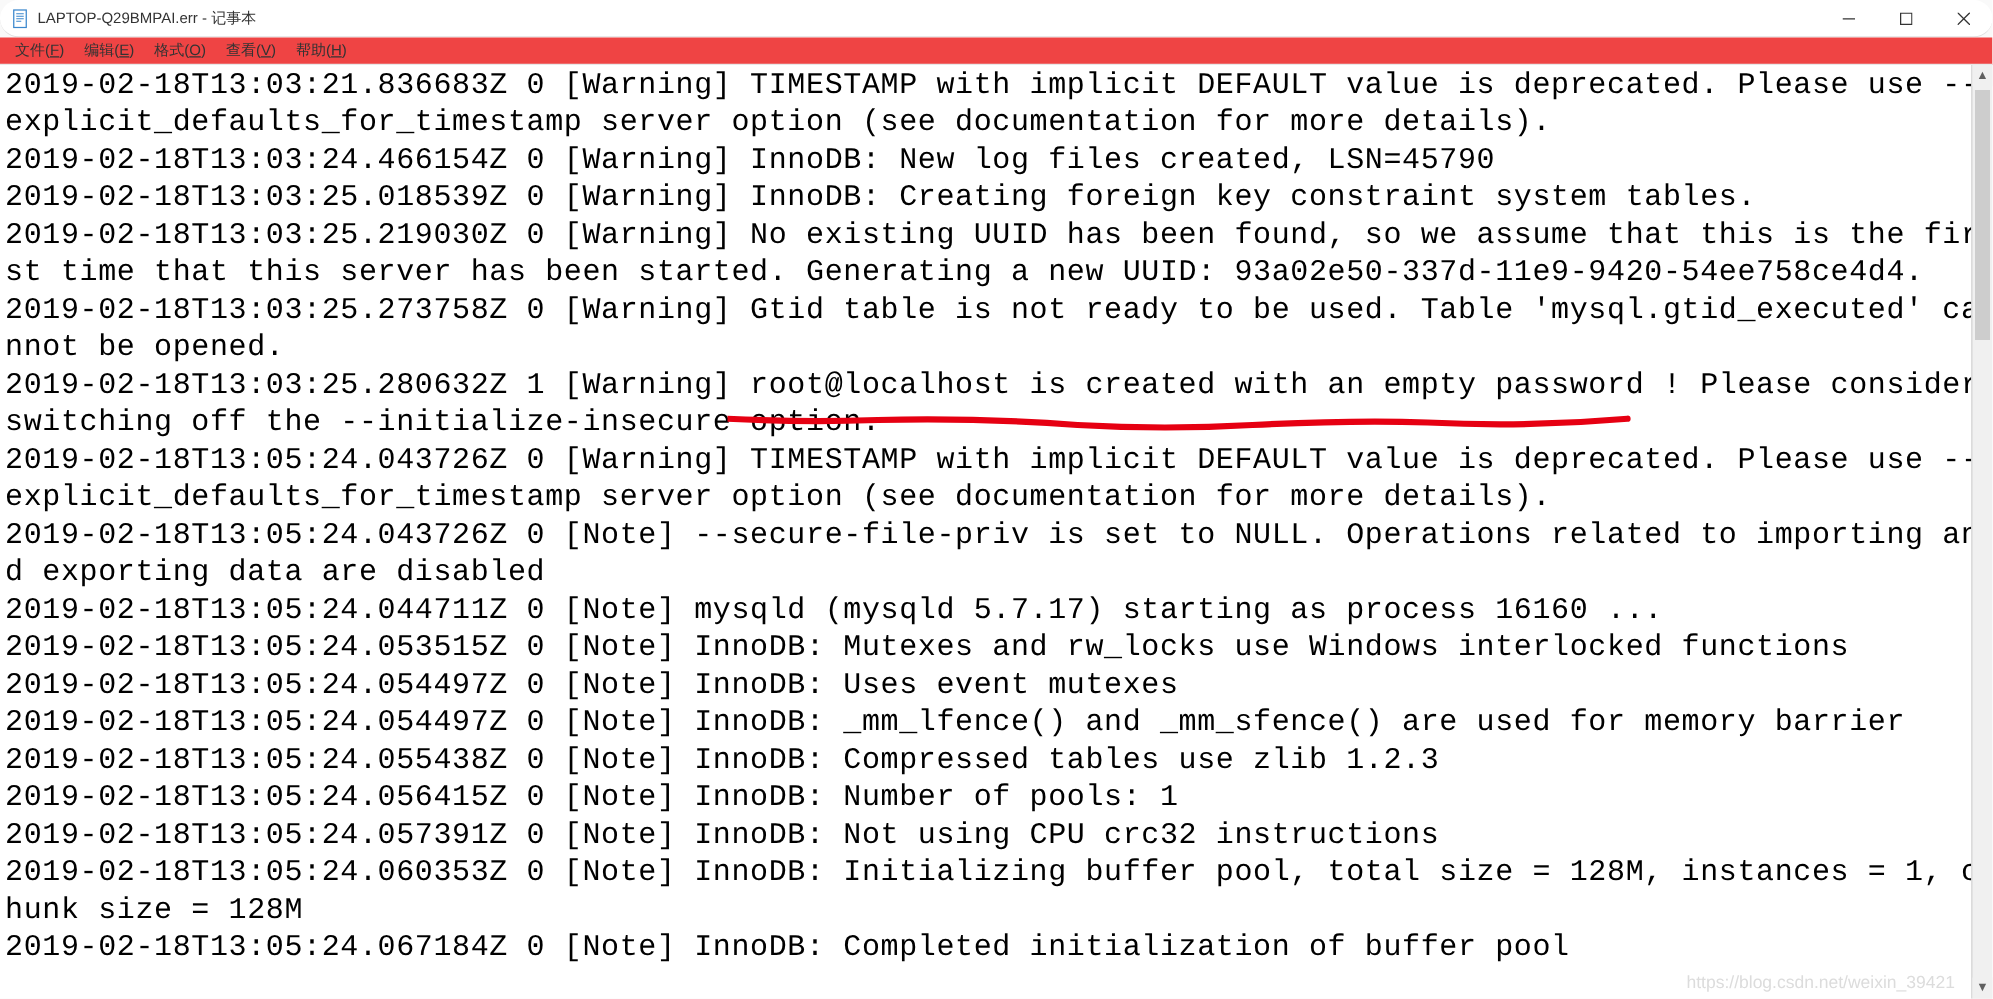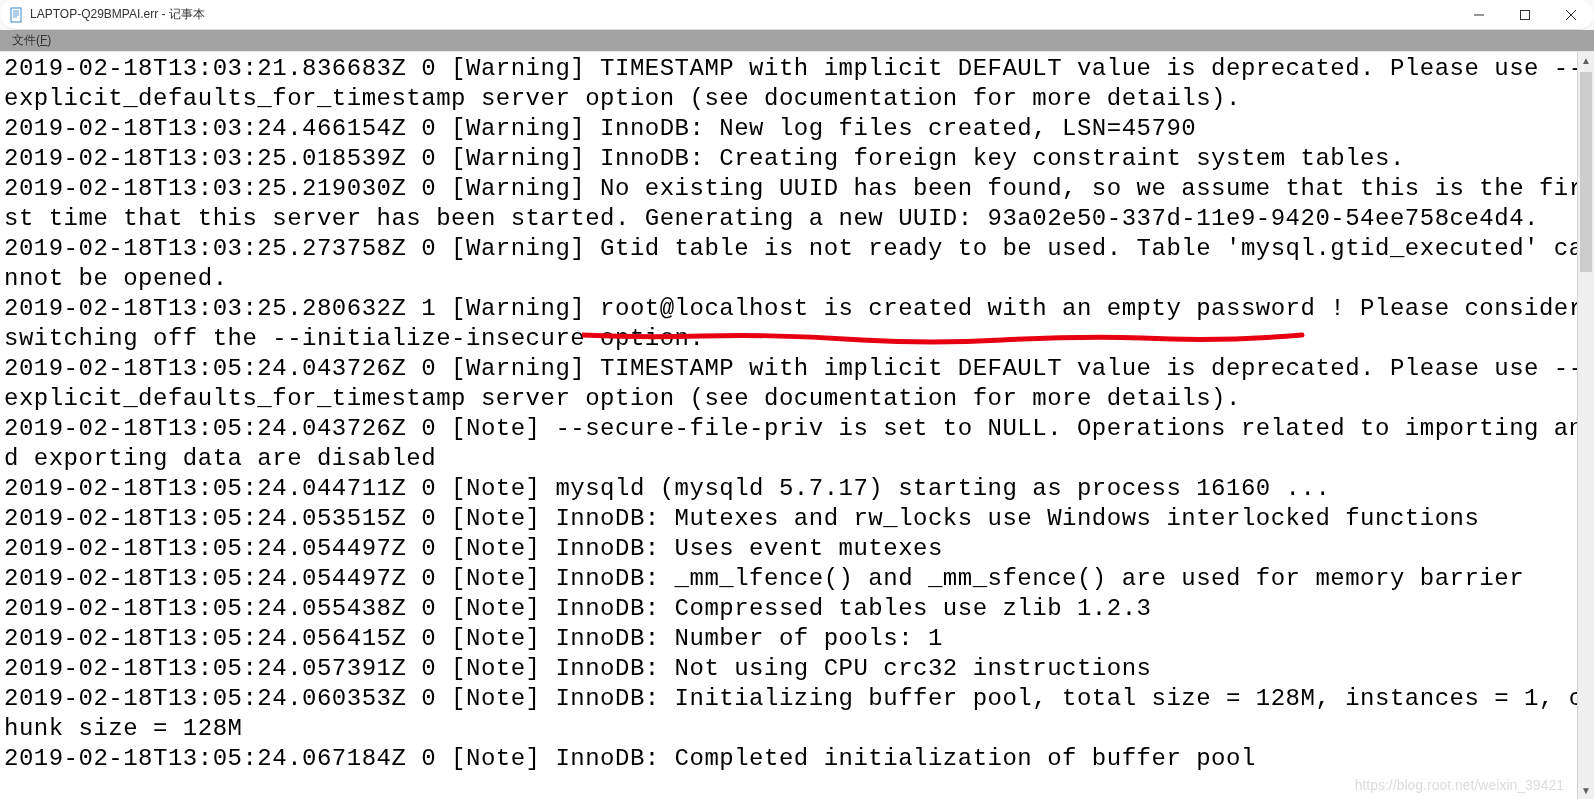--- a/index.html
+++ b/index.html
@@ -49,26 +49,25 @@
       width: 46px;
       height: 100%;
       display: flex;
       align-items: center;
       justify-content: center;
       cursor: pointer;
       color: #333;
     }
     .menubar {
       height: 22px;
-      background: #a3a3a3;
+      background: #ef4444;
       display: flex;
       align-items: flex-start;
       padding: 0 4px;
       border-bottom: 1px solid #e8e8e8;
-      flex-direction: column;
     }
     .menu-item {
       padding: 2px 8px;
       font-size: 12px;
       color: #333;
       cursor: pointer;
     }
     .menu-hotkey {
       text-decoration: underline;
     }
@@ -197,13 +196,13 @@
     <path d="M0 5 Q 60 8 120 6 Q 200 4 280 10 Q 350 14 420 10 Q 500 6 560 8 Q 640 12 720 5" stroke="#e60012" stroke-width="5" fill="none" stroke-linecap="round"></path>
   </svg>
 </div>
 
 <div class="scrollbar-v">
   <div class="scroll-arrow">▲</div>
   <div class="scroll-thumb"></div>
   <div class="scroll-arrow" style="position:absolute;bottom:0;">▼</div>
 </div>
 
-<div class="watermark">https://blog.root.net/weixin_39421</div>
+<div class="watermark">https://blog.csdn.net/weixin_39421</div>
 
 </body></html>

